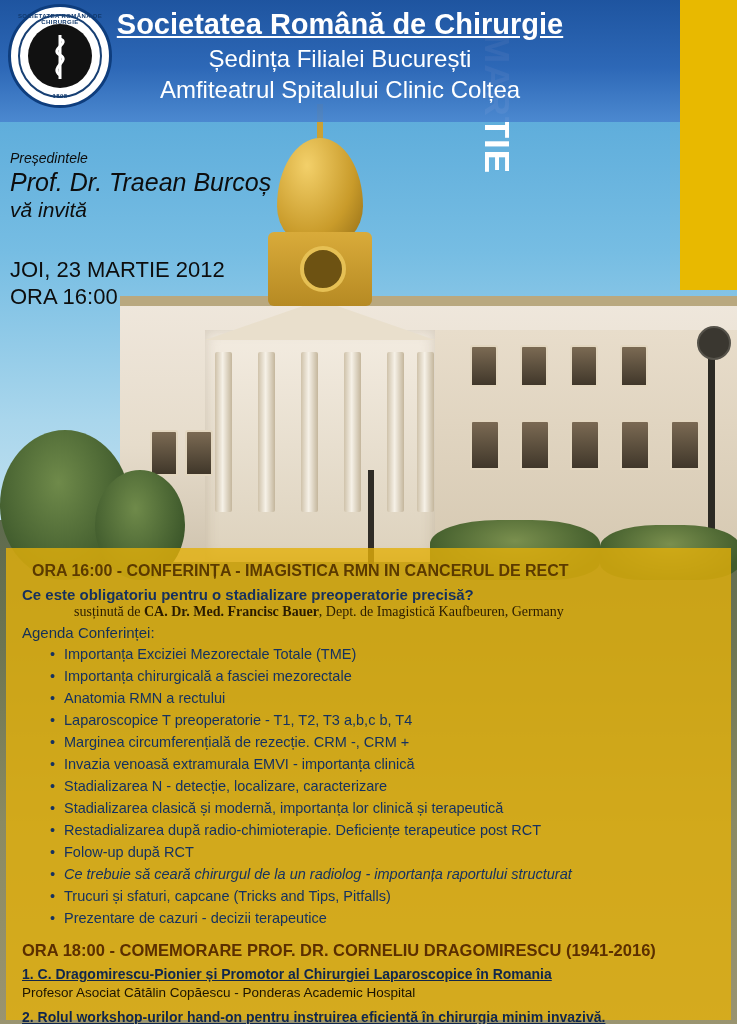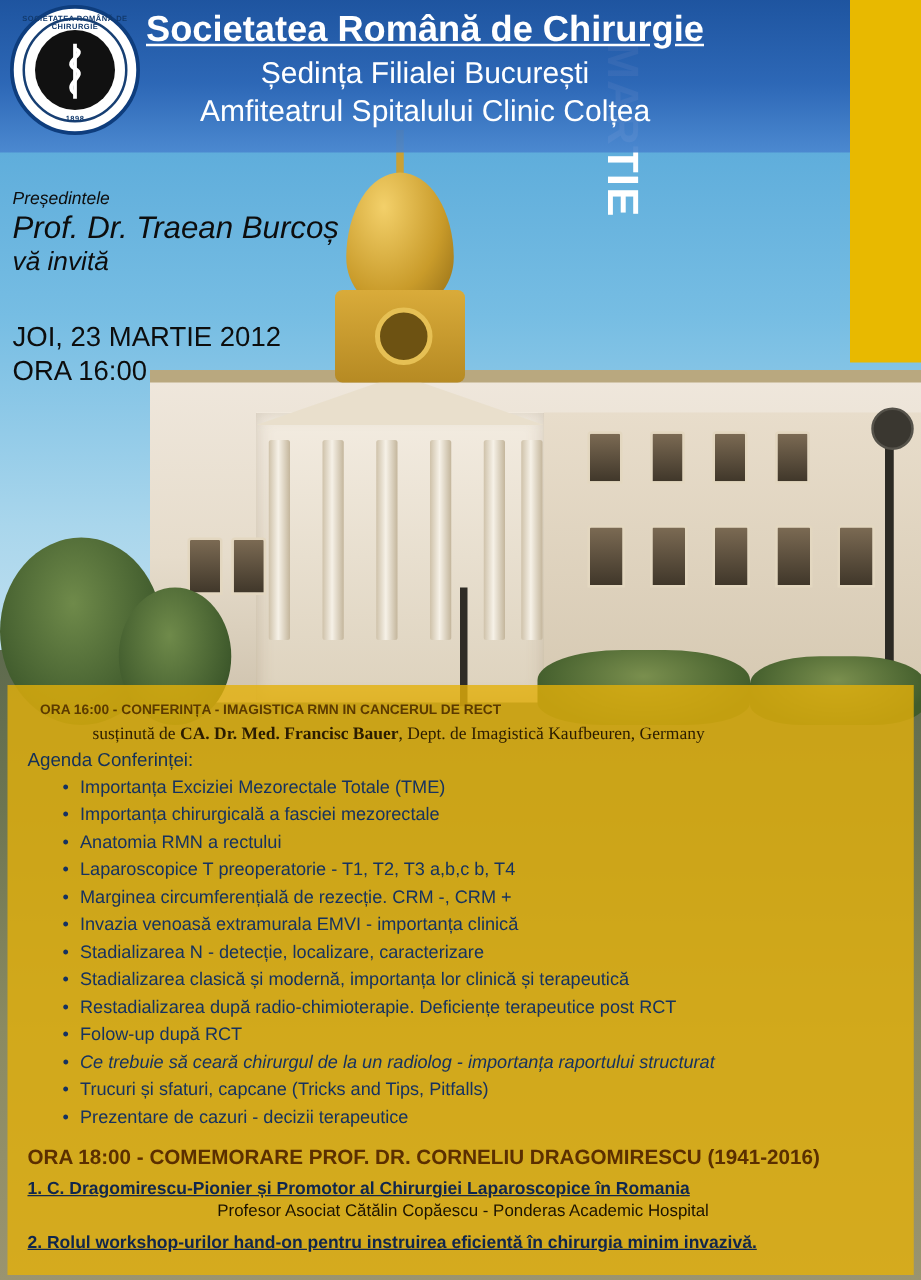--- a/index.html
+++ b/index.html
@@ -266,21 +266,21 @@
     left: 6px;
     top: 548px;
     width: 725px;
     height: 472px;
     background: rgba(227,176,10,0.80);
     color: #2b1c00;
     padding: 10px 12px 8px 12px;
     box-sizing: border-box;
   }
   .prog-title {
-    font-size: 11px;
+    font-size: 16px;
     font-weight: bold;
     color: #5b3a00;
     margin: 4px 0 6px 14px;
   }
   .prog-q {
     font-size: 15px;
     font-weight: bold;
     color: #15305e;
     margin: 0 0 1px 4px;
   }
@@ -326,21 +326,20 @@
     color: #10264c;
     margin: 0 0 0 4px;
     line-height: 1.35;
     text-decoration: underline;
   }
   .prog-sub {
     font-size: 13.5px;
     color: #1b1302;
     margin: 0 0 5px 4px;
     line-height: 1.35;
-    text-align: center;
   }
   .prog-item.second { margin-top: 4px; }
 </style>
 </head>
 <body>
 
 <div class="poster">
 
   <div class="bg-sky"></div>
   <div class="bg-ground"></div>
@@ -407,20 +406,21 @@
   <div class="info">
     <div class="pres">Președintele</div>
     <div class="name">Prof. Dr. Traean Burcoș</div>
     <div class="invite">vă invită</div>
     <div class="date">JOI, 23 MARTIE 2012</div>
     <div class="hour">ORA 16:00</div>
   </div>
 
   <div class="program">
     <div class="prog-title">ORA 16:00 - CONFERINȚA - IMAGISTICA RMN IN CANCERUL DE RECT</div>
+    <div class="prog-q">Ce este obligatoriu pentru o stadializare preoperatorie precisă?</div>
     <div class="prog-byline">
       <span>susținută de </span><b>CA. Dr. Med. Francisc Bauer</b><span>, Dept. de Imagistică Kaufbeuren, Germany</span>
     </div>
     <div class="prog-agenda">Agenda Conferinței:</div>
     <ul class="agenda">
       <li>Importanța Exciziei Mezorectale Totale (TME)</li>
       <li>Importanța chirurgicală a fasciei mezorectale</li>
       <li>Anatomia RMN a rectului</li>
       <li>Laparoscopice T preoperatorie - T1, T2, T3 a,b,c b, T4</li>
       <li>Marginea circumferențială de rezecție. CRM -, CRM +</li>

